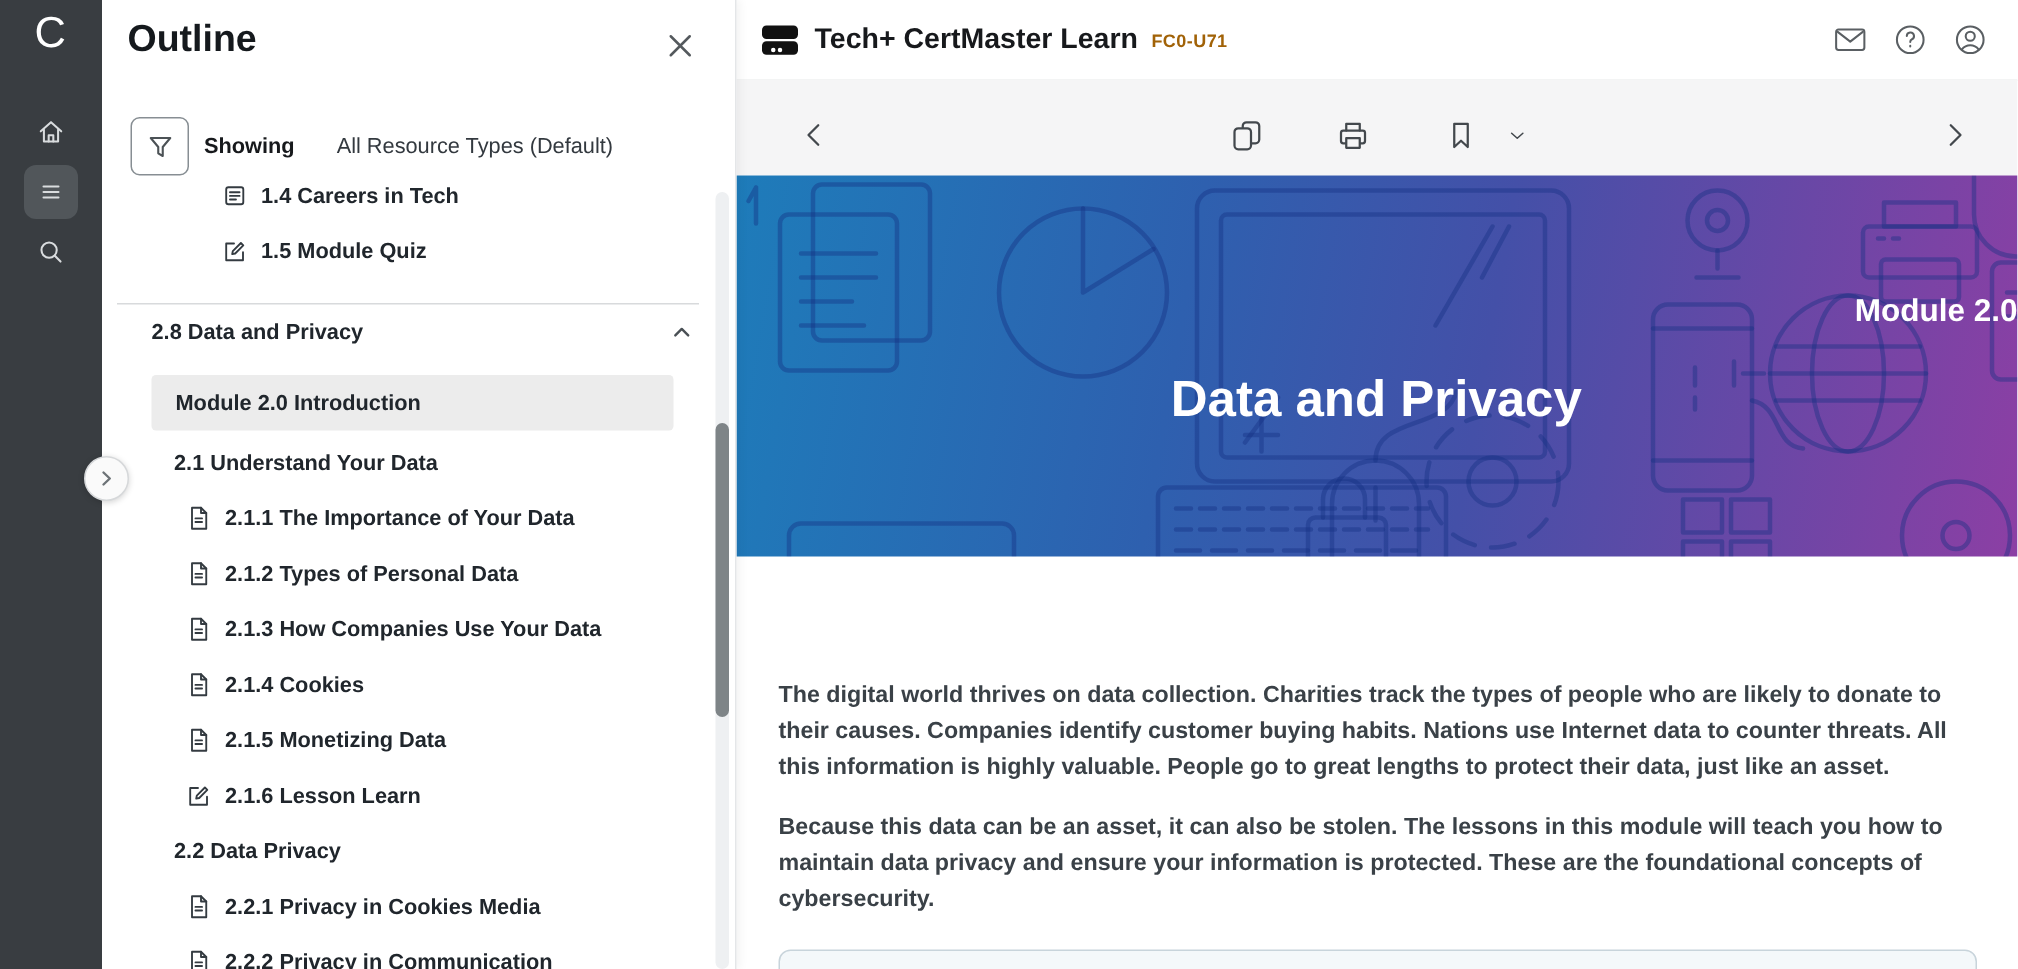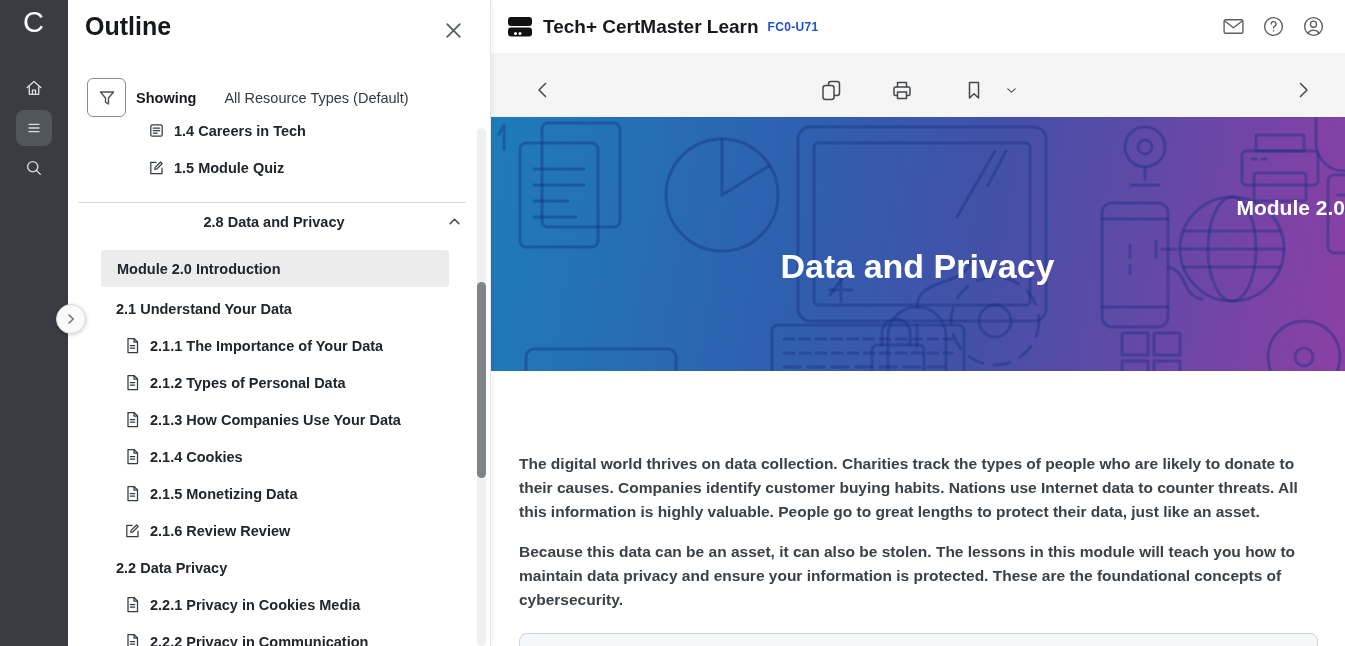--- a/index.html
+++ b/index.html
@@ -29,21 +29,21 @@
   .filter-btn{width:37px;height:37px;border:1px solid #878e93;border-radius:6px;background:#fff;
     display:flex;align-items:center;justify-content:center;cursor:pointer;}
   .filter-btn svg{width:18px;height:18px;}
   .filter-btn svg *{stroke:#4c5256;fill:none;stroke-width:1.4;stroke-linejoin:round;}
   .filter-label{margin-left:10px;font-size:14.5px;font-weight:700;color:#17191c;}
   .filter-value{margin-left:28px;font-size:14.5px;color:#33393f;}
   
   .tree-wrap{position:absolute;left:0;top:118px;right:14px;bottom:0;overflow:hidden;}
   .tree-inner{margin-top:-6px;}
   .tree-row{display:flex;align-items:center;height:37px;font-size:14.5px;font-weight:700;
-    color:#20262c;cursor:pointer;white-space:nowrap;text-align:center;}
+    color:#20262c;cursor:pointer;white-space:nowrap;}
   .tree-row.top-resource{padding-left:80px;}
   .tree-row.section{padding-left:33px;padding-right:14px;}
   .tree-row.section .tree-label{flex:1;}
   .tree-row.selected{margin:10px 27px 3px 33px;background:#ececec;border-radius:3px;padding-left:16px;}
   .tree-row.lesson{padding-left:48px;}
   .tree-row.resource{padding-left:56px;}
   .tree-divider{border-top:1px solid #d8dadc;margin:16px 10px 0 10px;}
   .tree-icon{width:17px;height:17px;margin-right:9px;display:inline-flex;flex:none;}
   .tree-icon svg{width:17px;height:17px;}
   .tree-icon svg *{stroke:#343b41;fill:none;stroke-width:1.25;stroke-linejoin:round;stroke-linecap:round;}
@@ -58,21 +58,21 @@
     background:#fafafa;border:1px solid #d6d8da;box-shadow:0 1px 4px rgba(0,0,0,.18);z-index:40;
     display:flex;align-items:center;justify-content:center;cursor:pointer;}
   .collapse-handle svg{width:12px;height:12px;}
   .collapse-handle svg *{stroke:#6d7377;fill:none;stroke-width:1.6;stroke-linecap:round;stroke-linejoin:round;}
   
   .main{position:absolute;left:490px;top:0;width:1022px;height:646px;background:#fff;}
   .main-header{position:absolute;left:0;top:0;width:855px;height:53px;background:#fff;
     border-bottom:1px solid #e3e5e7;display:flex;align-items:center;}
   .brand-icon{margin-left:17px;width:26px;height:24px;flex:none;}
   .app-title{margin-left:10px;font-size:19px;font-weight:700;color:#17191c;white-space:nowrap;}
-  .course-code{margin-left:9px;font-size:12px;font-weight:700;color:#1d4ed8;letter-spacing:.3px;}
+  .course-code{margin-left:9px;font-size:12px;font-weight:700;color:#a16207;letter-spacing:.3px;}
   .header-actions{margin-left:auto;margin-right:12px;display:flex;align-items:center;}
   .hdr-btn{width:40px;height:40px;display:flex;align-items:center;justify-content:center;cursor:pointer;}
   .hdr-btn svg{width:23px;height:23px;}
   .hdr-btn svg *{stroke:#5a5f63;fill:none;stroke-width:1.3;stroke-linecap:round;stroke-linejoin:round;}
   .toolbar{position:absolute;left:0;top:53px;width:855px;height:64px;background:#f5f5f6;}
   .tool-btn{position:absolute;top:21px;width:32px;height:32px;display:flex;align-items:center;justify-content:center;cursor:pointer;}
   .tool-btn svg{width:22px;height:22px;}
   .tool-btn svg *{stroke:#43484d;stroke-width:1.5;stroke-linecap:round;stroke-linejoin:round;}
   .tool-btn svg .nofill{fill:none;}
   .tool-btn svg .bgfill{fill:#f5f5f6;}
@@ -218,21 +218,21 @@
           </span>
           <span class="tree-label">2.1.5 Monetizing Data</span>
         </div>
         <div class="tree-row resource">
           <span class="tree-icon">
             <svg viewBox="0 0 17 17">
               <path d="M14 9.2v5.3H2.8V3.3H8"></path>
               <path d="M6.8 10.4l2-.4 5.4-5.4-1.6-1.6-5.4 5.4z"></path>
             </svg>
           </span>
-          <span class="tree-label">2.1.6 Review Review</span>
+          <span class="tree-label">2.1.6 Lesson Learn</span>
         </div>
         <div class="tree-row lesson">
           <span class="tree-label">2.2 Data Privacy</span>
         </div>
         <div class="tree-row resource">
           <span class="tree-icon">
             <svg viewBox="0 0 17 17">
               <path d="M4 1.5h6l3.5 3.5v10.5H4z"></path>
               <path d="M10 1.5V5h3.5"></path>
               <path d="M6.3 8.6h4.4M6.3 11h4.4"></path>

